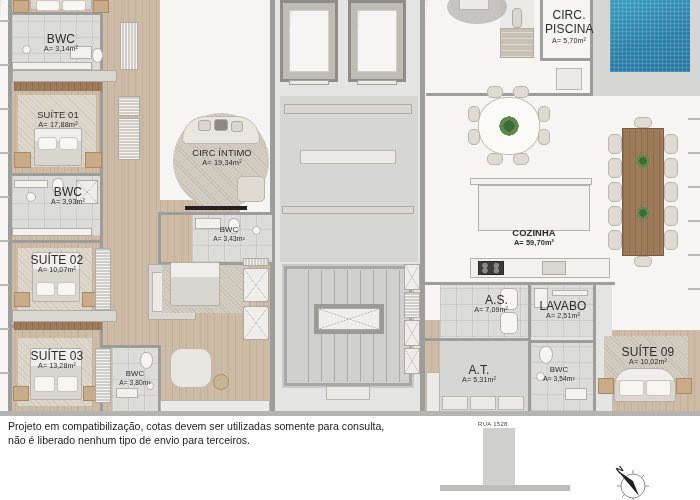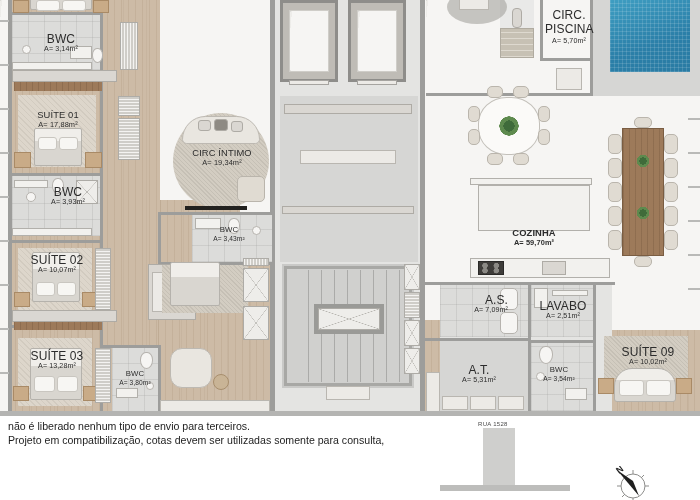--- a/index.html
+++ b/index.html
@@ -409,17 +409,17 @@
       <line x1="25" y1="36" x2="25" y2="32" stroke="#8d8d8b" stroke-width="1"></line>
       <line x1="9" y1="20" x2="13" y2="20" stroke="#8d8d8b" stroke-width="1"></line>
       <line x1="36" y1="9" x2="33" y2="12" stroke="#8d8d8b" stroke-width="1"></line>
       <line x1="14" y1="31" x2="17" y2="28" stroke="#8d8d8b" stroke-width="1"></line>
       <polygon points="9,4 31,30 25,15" fill="#1f1f1f"></polygon>
       <text x="11" y="8" font-family="Liberation Sans, sans-serif" font-size="9" font-weight="bold" fill="#1f1f1f" transform="rotate(-38 11 8)">N</text>
     </svg>
   </div>
 
   <div id="note">
+    <div>Projeto em compatibilização, cotas devem ser utilizadas somente para consulta,</div>
     <div>não é liberado  nenhum tipo de envio para terceiros.</div>
-    <div>Projeto em compatibilização, cotas devem ser utilizadas somente para consulta,</div>
   </div>
 
 </div>
 
 </body></html>

